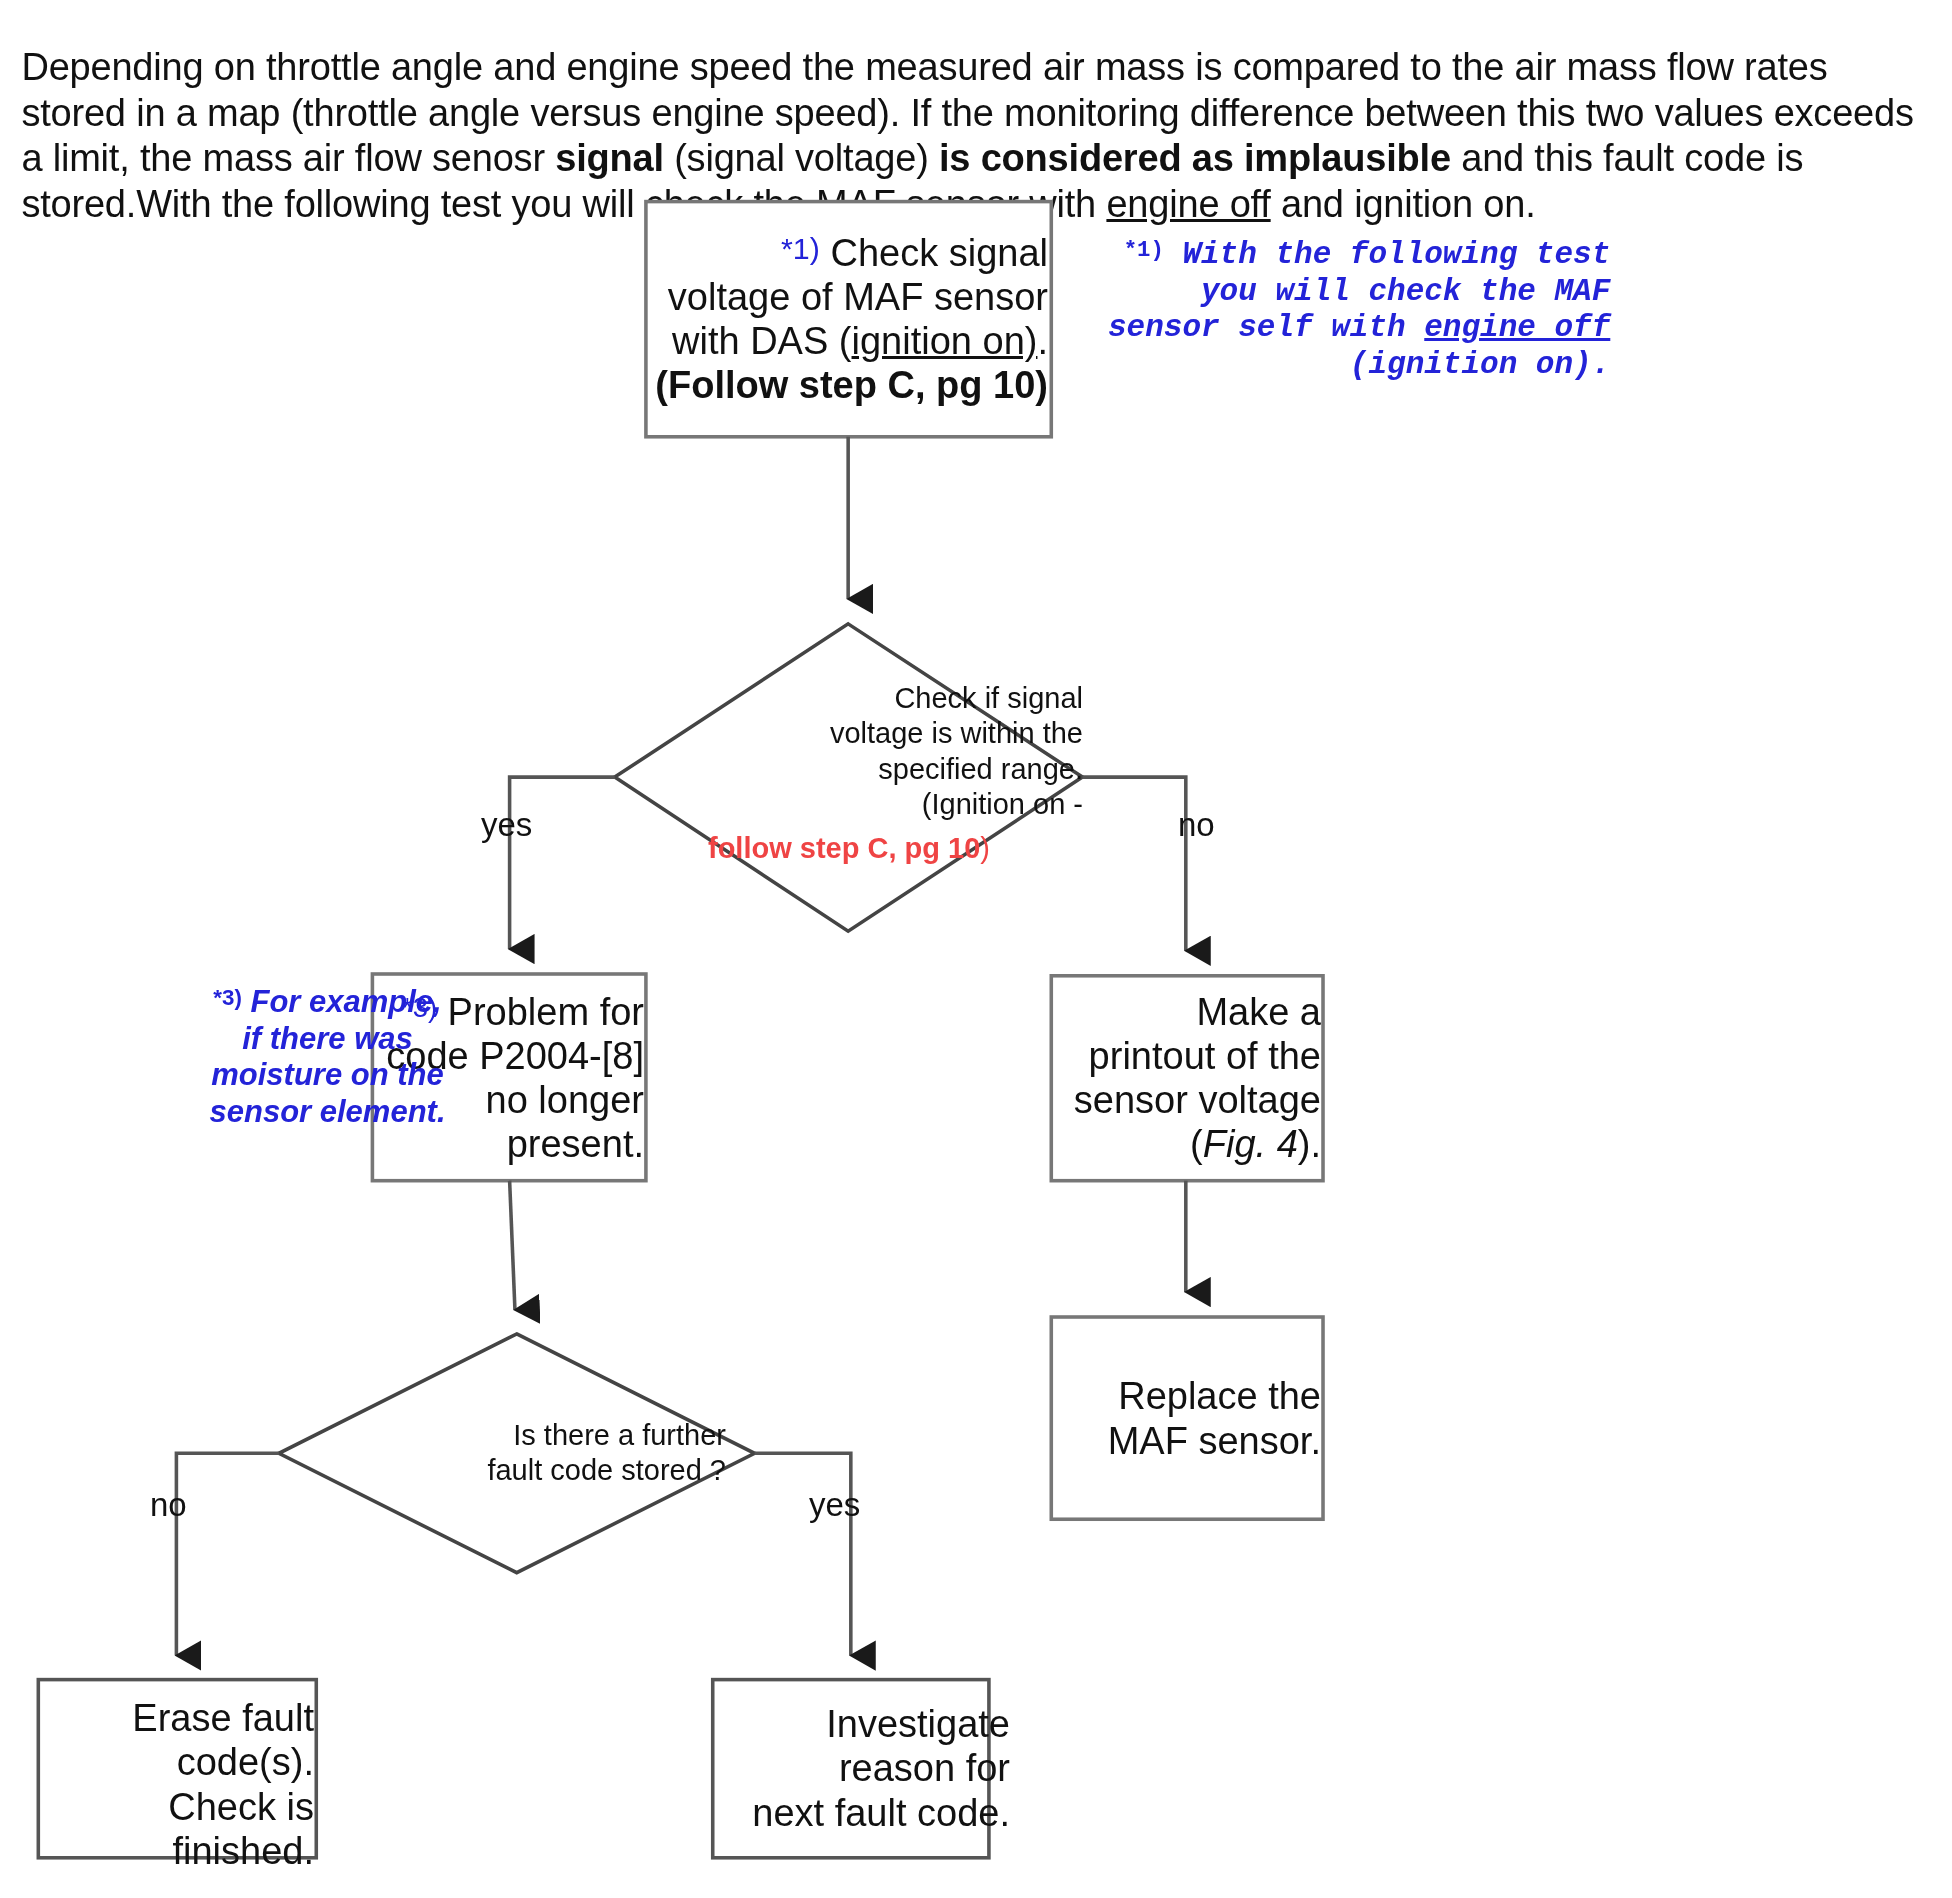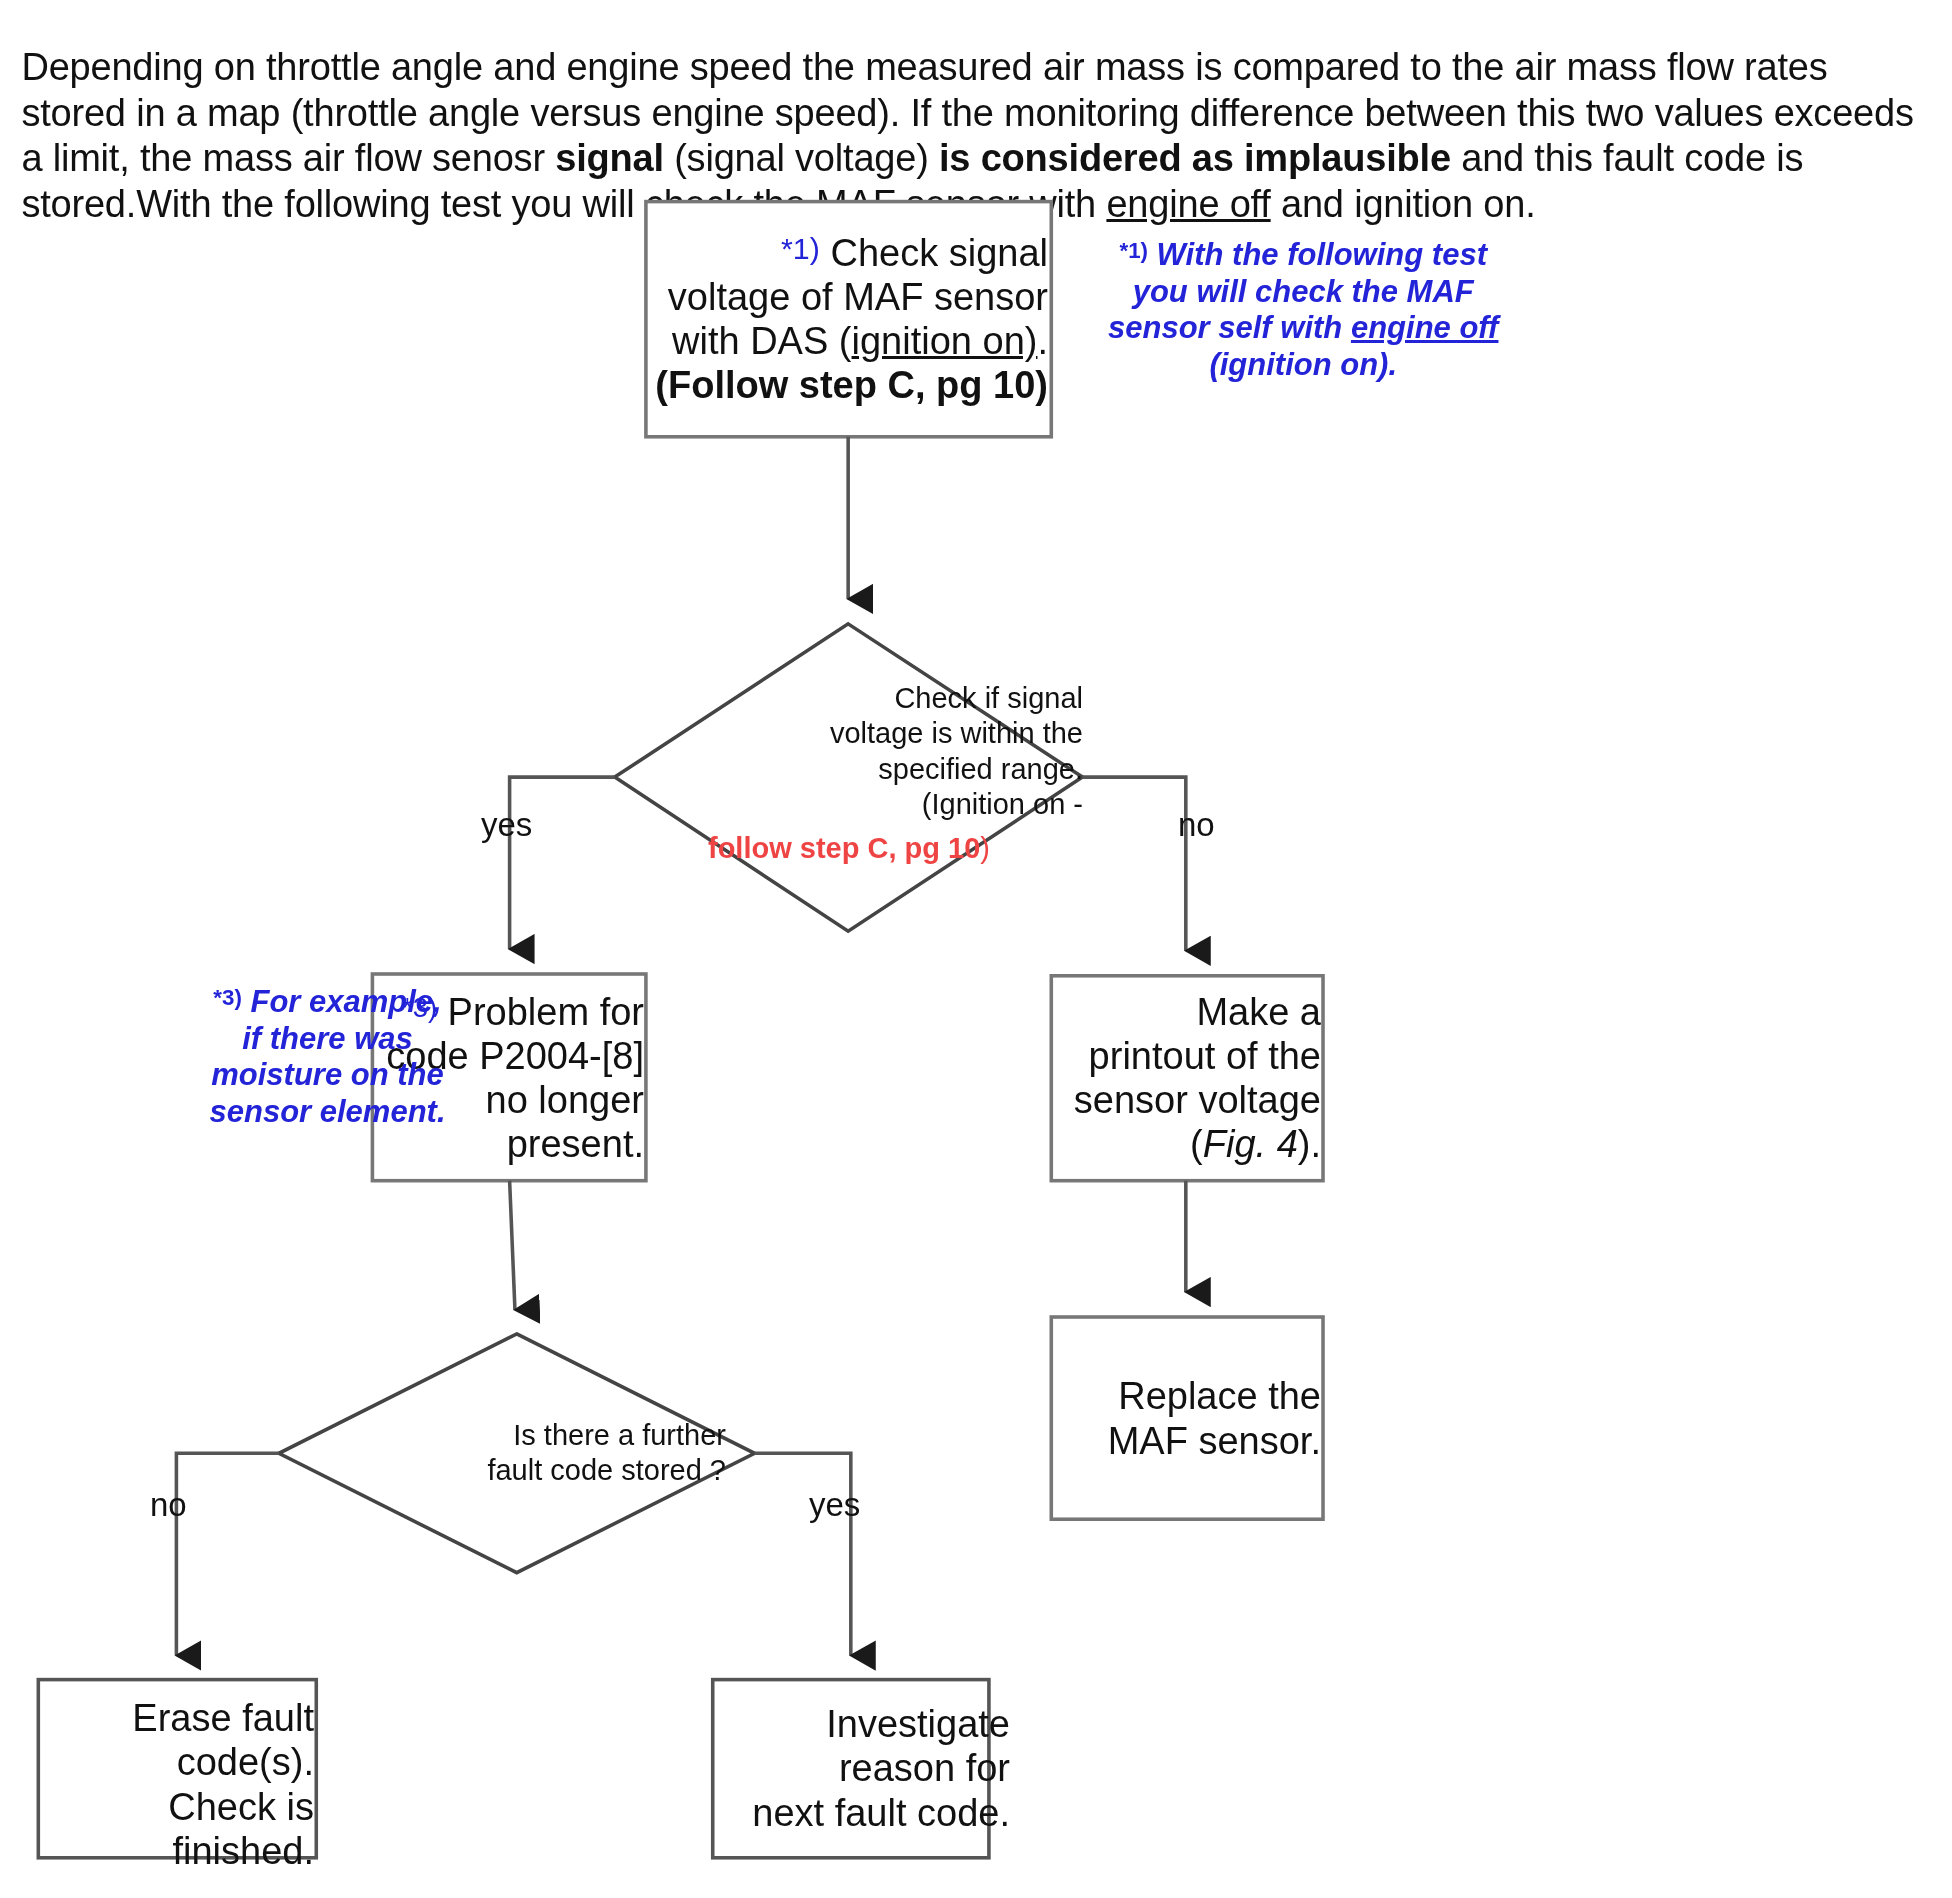--- a/index.html
+++ b/index.html
@@ -73,21 +73,21 @@
   
   .note {
     position: absolute;
     color: #2323d8;
     font-style: italic;
     font-weight: bold;
     font-size: 31px;
     line-height: 1.18;
   }
   .note .ln { display: block; white-space: nowrap; }
-  #note-1 { left: 1108px; top: 237px; text-align: center; }
+  #note-1 { left: 1108px; top: 237px; text-align: right; font-family: Liberation Mono, monospace; }
   #note-3 { left: 96px; top: 984px; text-align: center; width: 463px; }
   .note .star { color: #2323d8; font-style: normal; font-weight: bold; }
 
   
   .branch-label {
     position: absolute;
     font-size: 33px;
     color: #111111;
     white-space: nowrap;
   }

